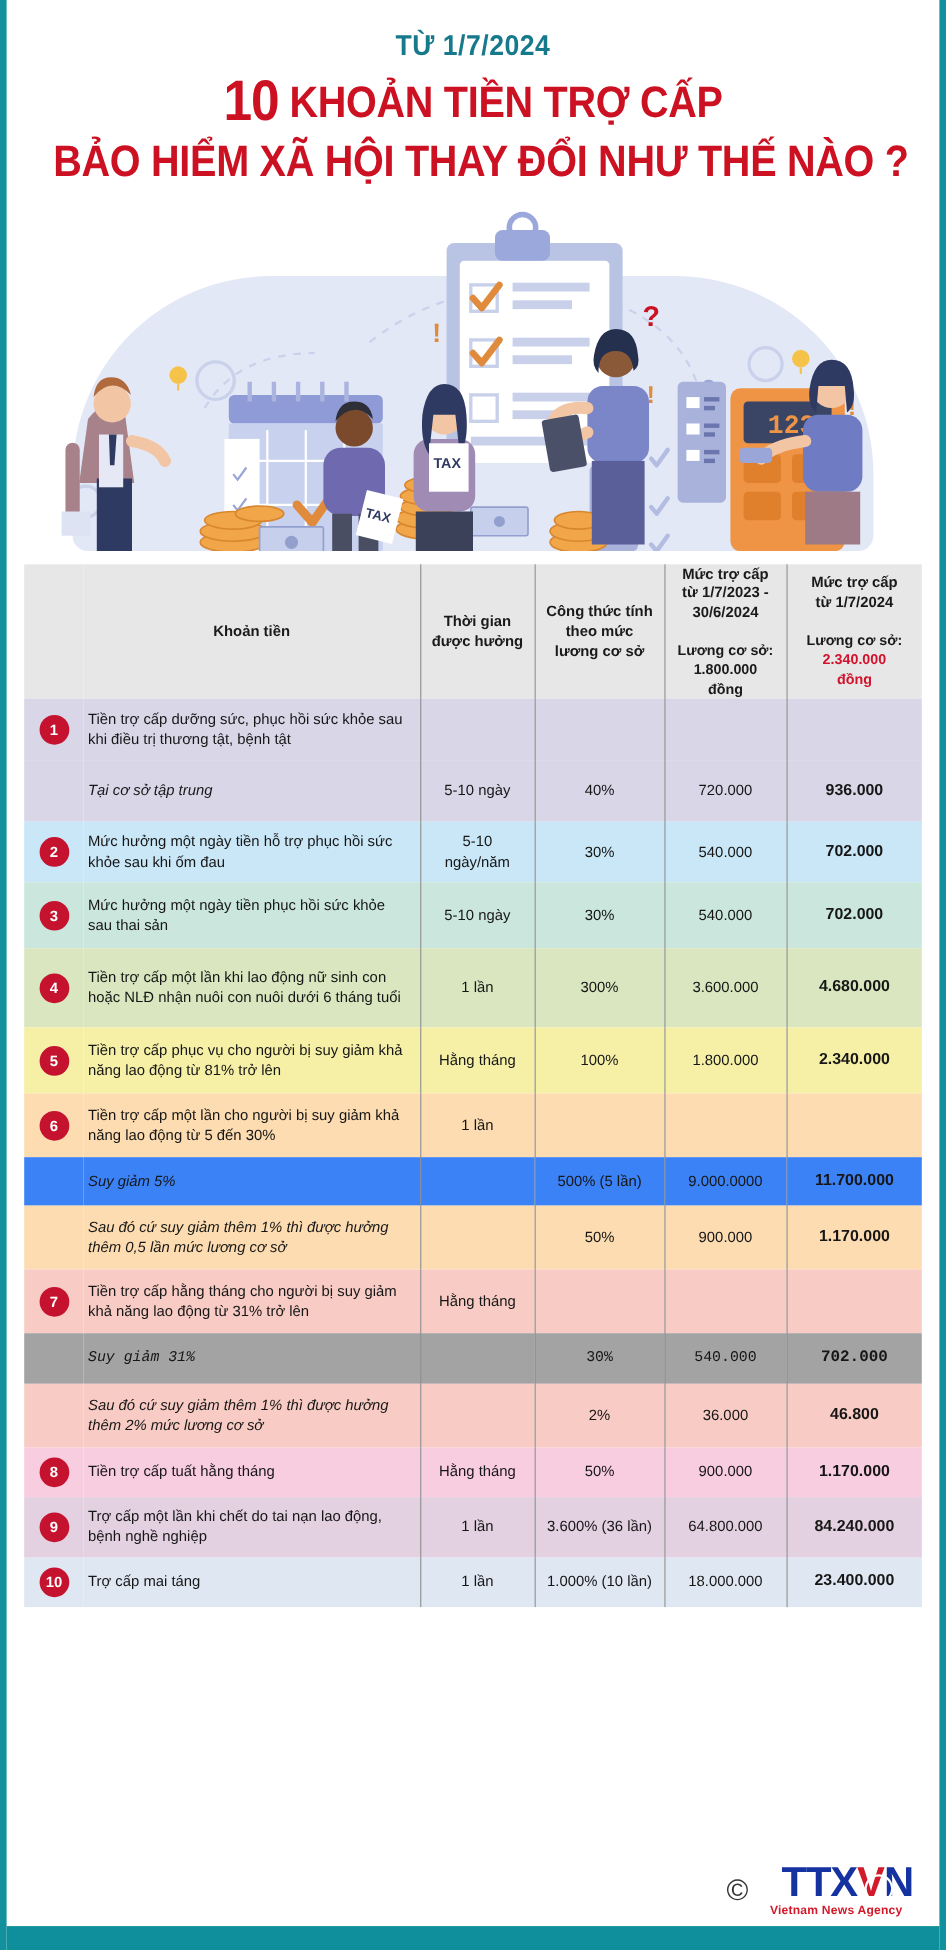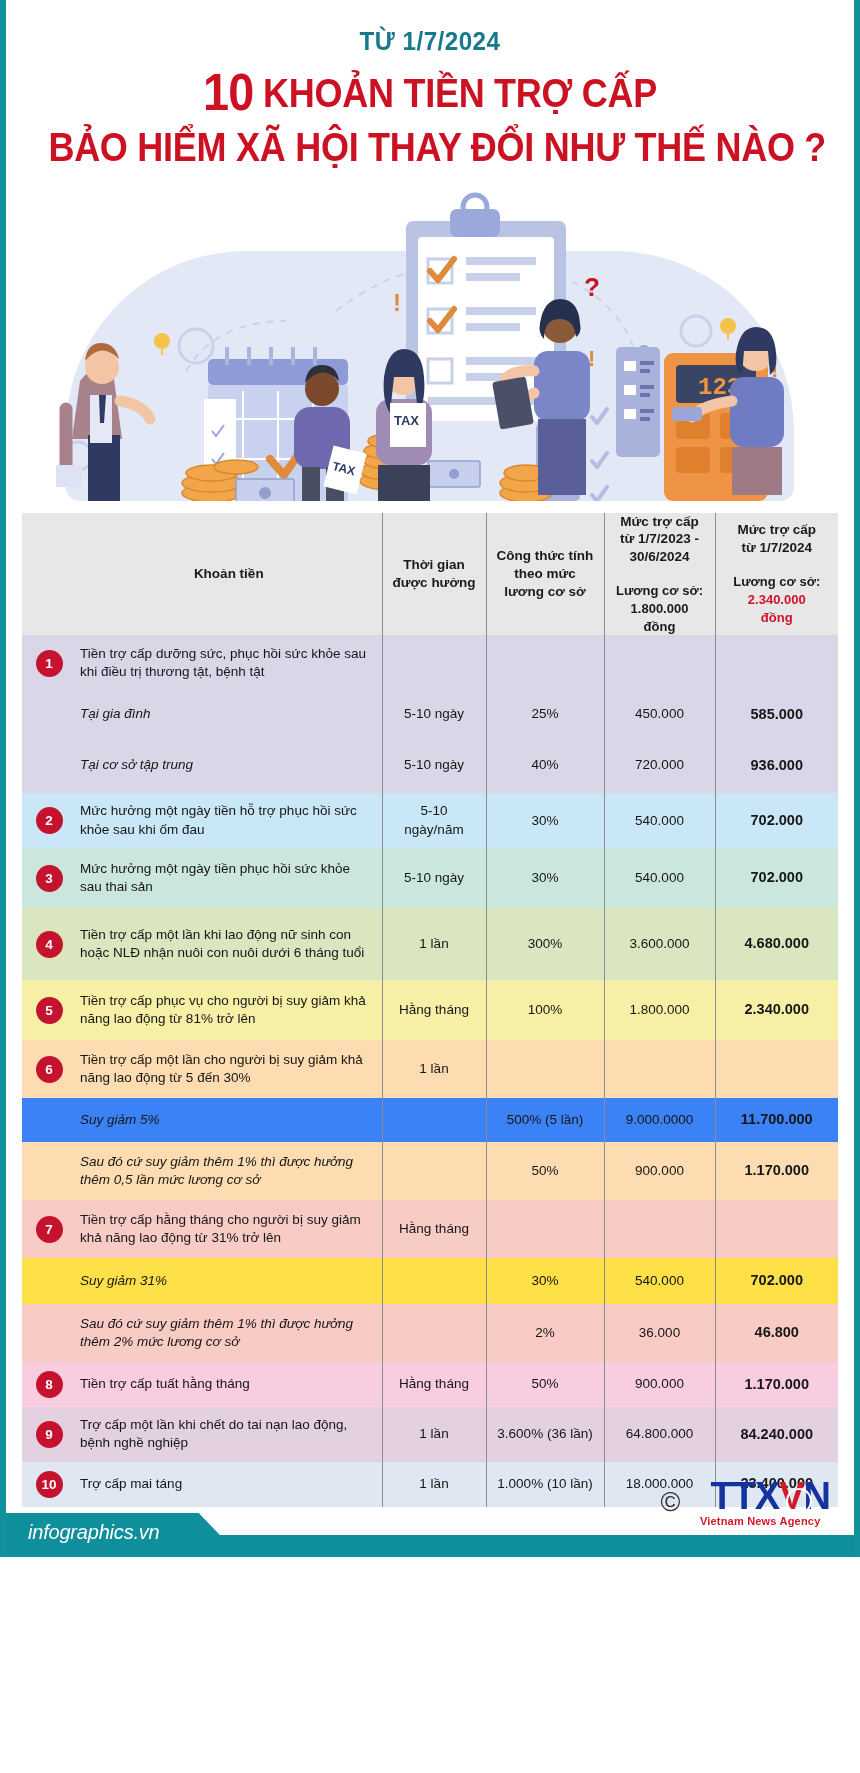--- a/index.html
+++ b/index.html
@@ -5,21 +5,21 @@
 <style>
   * { box-sizing: border-box; margin: 0; padding: 0; }
   html, body {
     width: 860px; height: 1773px;
     background: #ffffff;
     font-family: "Liberation Sans", "DejaVu Sans", sans-serif;
     overflow: hidden;
   }
   .page {
     position: relative;
-    width: 860px; height: 1557px;
+    width: 860px; height: 1773px;
     background: #ffffff;
     border-left: 6px solid #12919c;
     border-right: 6px solid #12919c;
   }
 
   
   .title-block {
     padding-top: 26px;
     text-align: center;
   }
@@ -455,28 +455,20 @@
       </thead>
       <tbody>
           <tr class="drow" style="background: rgb(217, 214, 232); height: 56px;">
             <td class="cell-num"><span class="badge">1</span></td>
             <td class="cell-name">Tiền trợ cấp dưỡng sức, phục hồi sức khỏe sau khi điều trị thương tật, bệnh tật</td>
             <td class="cell-time"></td>
             <td class="cell-form"></td>
             <td class="cell-old"></td>
             <td class="cell-new"></td>
           </tr>
-          <tr class="drow" style="background: rgb(217, 214, 232); height: 46px;">
-            <td class="cell-num"></td>
-            <td class="cell-name sub-item">Tại gia đình</td>
-            <td class="cell-time">5-10 ngày</td>
-            <td class="cell-form">25%</td>
-            <td class="cell-old">450.000</td>
-            <td class="cell-new">585.000</td>
-          </tr>
           <tr class="drow" style="background: rgb(217, 214, 232); height: 56px;">
             <td class="cell-num"></td>
             <td class="cell-name sub-item">Tại cơ sở tập trung</td>
             <td class="cell-time">5-10 ngày</td>
             <td class="cell-form">40%</td>
             <td class="cell-old">720.000</td>
             <td class="cell-new">936.000</td>
           </tr>
           <tr class="drow" style="background: rgb(201, 231, 247); height: 52px;">
             <td class="cell-num"><span class="badge">2</span></td>
@@ -535,21 +527,21 @@
             <td class="cell-new">1.170.000</td>
           </tr>
           <tr class="drow" style="background: rgb(248, 204, 197); height: 58px;">
             <td class="cell-num"><span class="badge">7</span></td>
             <td class="cell-name">Tiền trợ cấp hằng tháng cho người bị suy giảm khả năng lao động từ 31% trở lên</td>
             <td class="cell-time">Hằng tháng</td>
             <td class="cell-form"></td>
             <td class="cell-old"></td>
             <td class="cell-new"></td>
           </tr>
-          <tr class="drow" style="background: #fde047; height: 46px;">
+          <tr class="drow" style="background: #a3a3a3; height: 46px; font-family: Liberation Mono, monospace;">
             <td class="cell-num"></td>
             <td class="cell-name sub-item">Suy giảm 31%</td>
             <td class="cell-time"></td>
             <td class="cell-form">30%</td>
             <td class="cell-old">540.000</td>
             <td class="cell-new">702.000</td>
           </tr>
           <tr class="drow" style="background: rgb(248, 204, 197); height: 58px;">
             <td class="cell-num"></td>
             <td class="cell-name sub-item">Sau đó cứ suy giảm thêm 1% thì được hưởng thêm 2% mức lương cơ sở</td>
@@ -581,23 +573,20 @@
             <td class="cell-form">1.000% (10 lần)</td>
             <td class="cell-old">18.000.000</td>
             <td class="cell-new">23.400.000</td>
           </tr>
         </tbody>
     </table>
   </div>
 
   <div class="footer">
     <div class="footer-bar"></div>
-    <div class="footer-tag">
-      <span>infographics.vn</span>
-    </div>
     <div class="logo-wrap">
       <div class="copy-mark">©</div>
       <div class="ttxvn">
         <div class="word"><span>TTX</span><span class="redv">V</span><span>N</span></div>
         <div class="swoosh"></div>
         <div class="tagline">Vietnam News Agency</div>
       </div>
     </div>
   </div>
 

